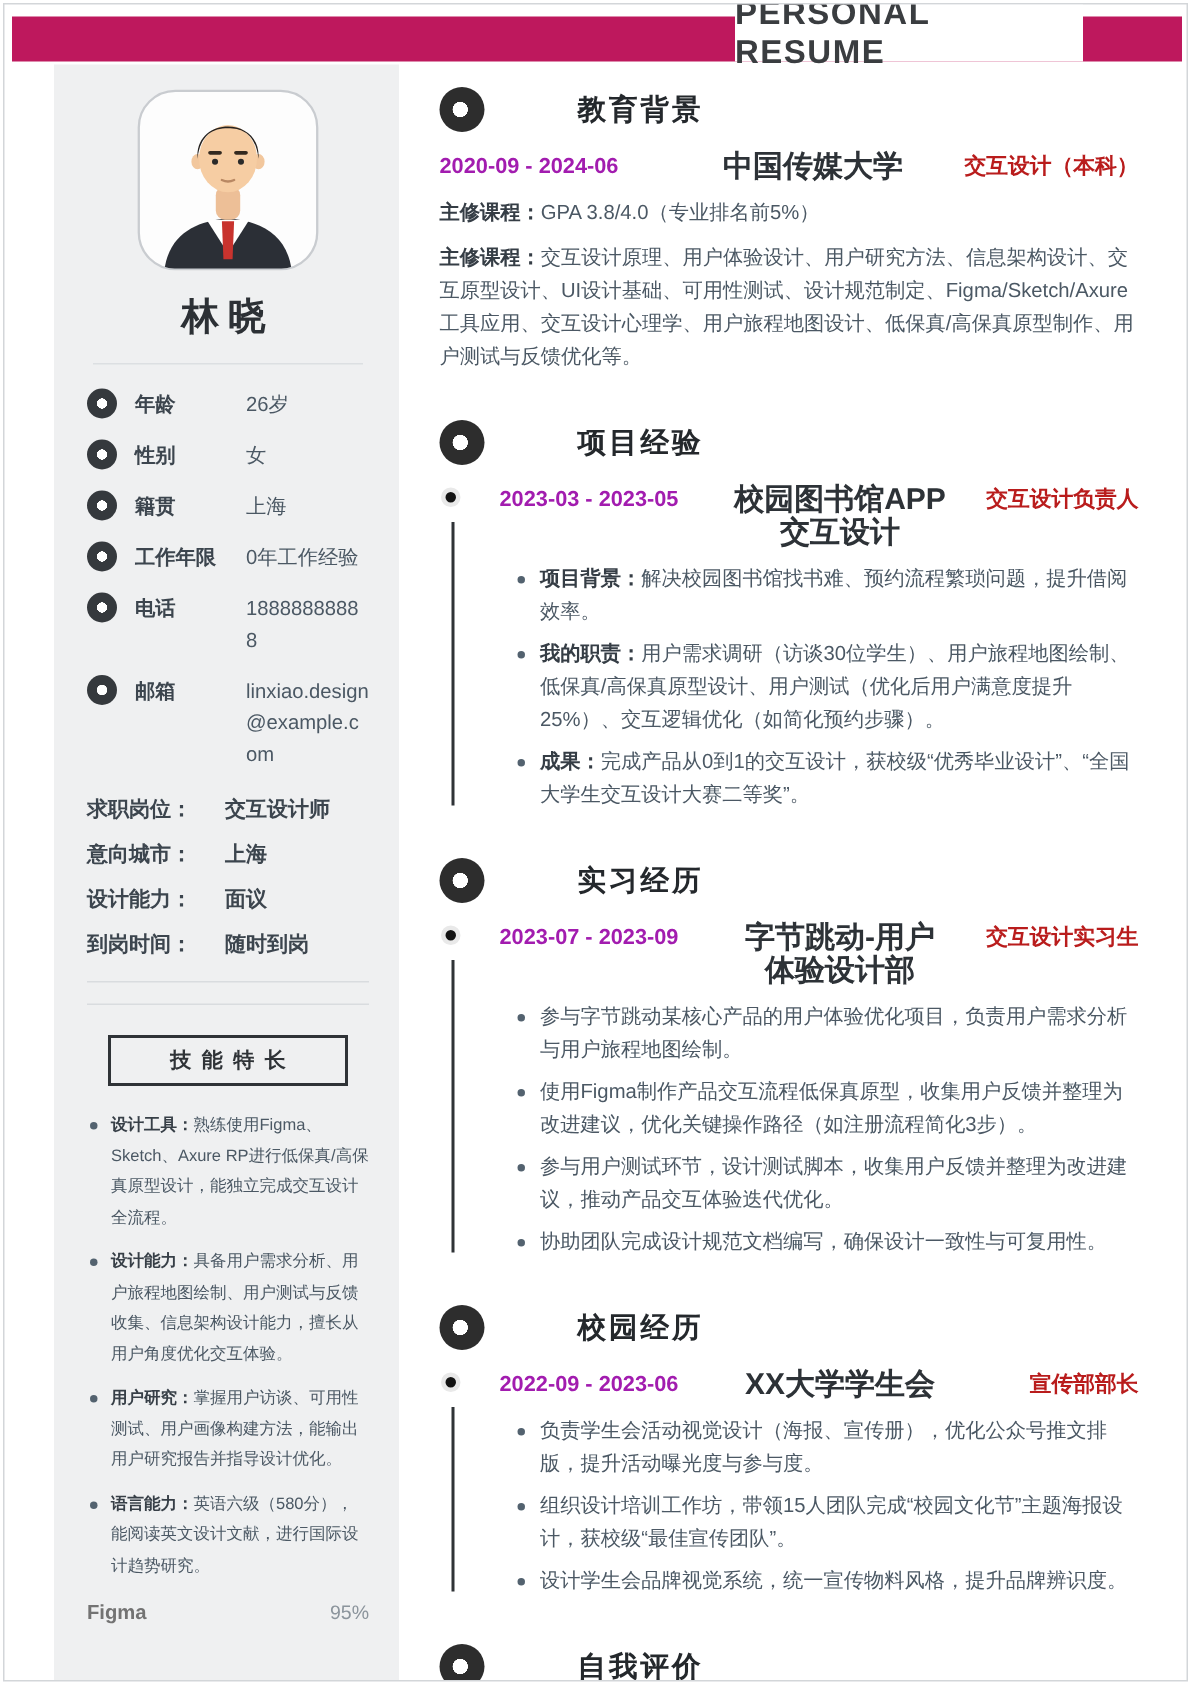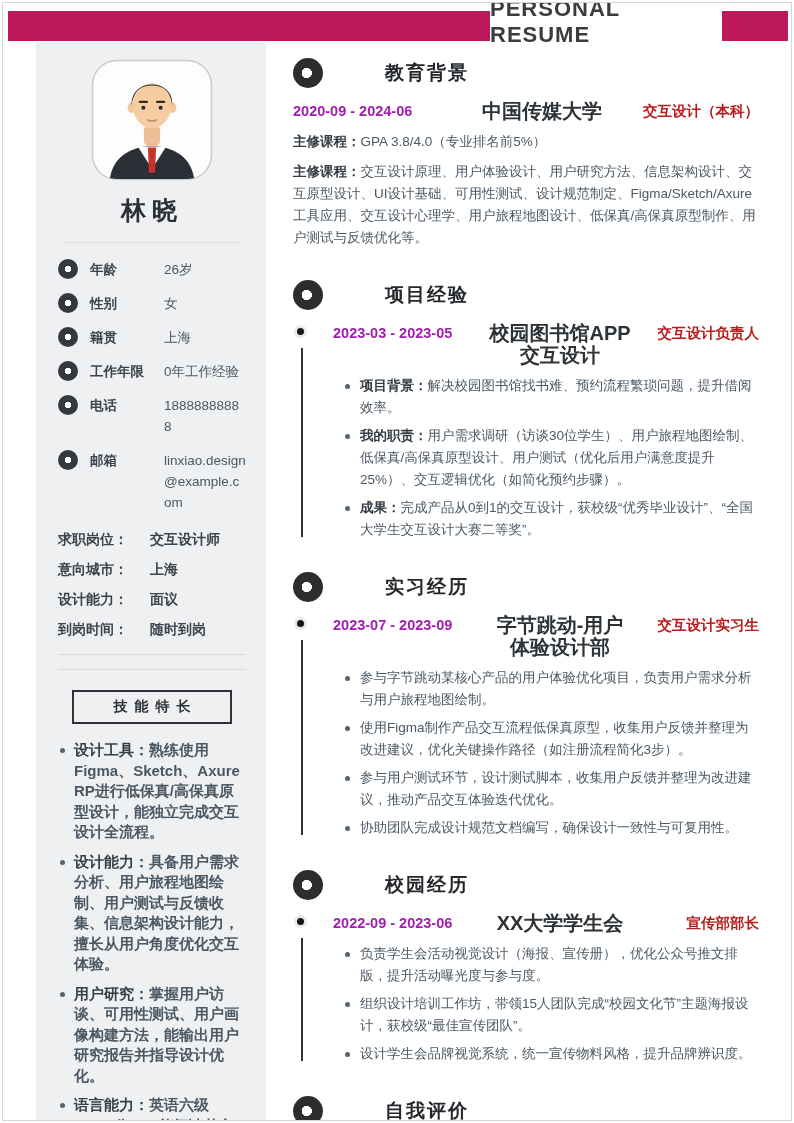--- a/index.html
+++ b/index.html
@@ -30,21 +30,21 @@
   .intent-value { flex:1; font-size:14px; font-weight:bold; color:#3c454e; line-height:21px; }
 
   .sb-divider { height:1px; background:#d9dcdf; border:0; margin:14px 0 0 0; }
 
   .skills-box { margin:20px auto 0 auto; width:160px; height:34px; border:2px solid #2f3337; display:flex; align-items:center; justify-content:center; }
   .skills-box span { font-size:14px; font-weight:bold; color:#2f3337; letter-spacing:7px; padding-left:7px; }
 
   .skill-list { list-style:none; margin-top:16px; }
   .skill-item { display:flex; margin-bottom:9px; }
   .s-dot { flex:0 0 5px; width:5px; height:5px; border-radius:50%; background:#53626f; margin:8px 9px 0 2px; }
-  .skill-item p { font-size:15px; line-height:20.5px; color:#4b5864;font-weight:bold; }
+  .skill-item p { font-size:11px; line-height:20.5px; color:#4b5864; }
   .skill-item b { color:#373f47; }
 
   .meter-row { display:flex; justify-content:space-between; align-items:center; margin-top:13px; }
   .meter-name { font-size:13.5px; font-weight:bold; color:#737373; }
   .meter-pct { font-size:13px; color:#8b949c; }
 
   
   .main { position:absolute; left:290px; top:55px; width:466px; }
   section { margin-bottom:31px; }
   .sec-head { display:flex; align-items:center; margin-bottom:12px;gap:48px; }

